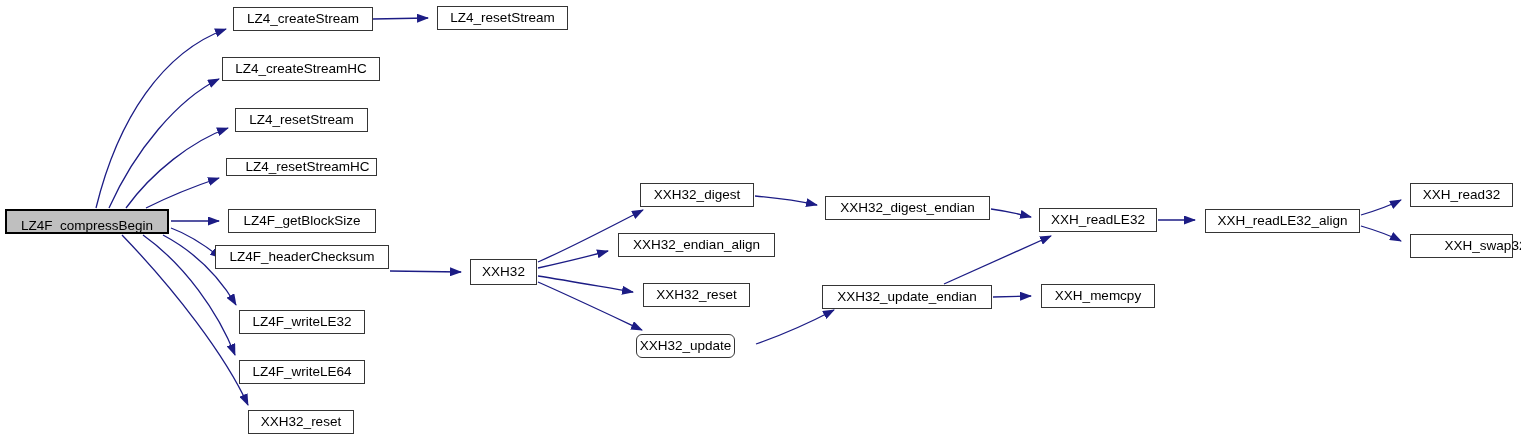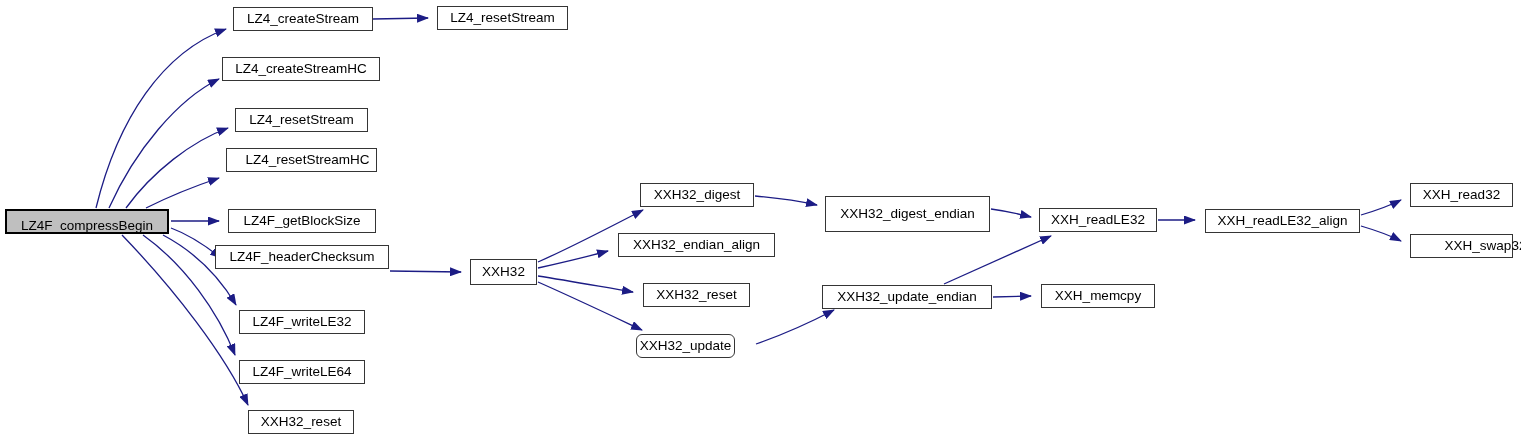--- a/index.html
+++ b/index.html
@@ -87,21 +87,21 @@
     </div>
     <div class="node" style="left: 437px; top: 6px; width: 131px; height: 24px;">
       <span>LZ4_resetStream</span>
     </div>
     <div class="node" style="left: 222px; top: 57px; width: 158px; height: 24px; justify-content: center;">
       <span>LZ4_createStreamHC</span>
     </div>
     <div class="node" style="left: 235px; top: 108px; width: 133px; height: 24px;">
       <span>LZ4_resetStream</span>
     </div>
-    <div class="node" style="left: 226px; top: 148px; width: 151px; height: 24px; padding-left: 12px;">
+    <div class="node" style="left: 226px; top: 158px; width: 151px; height: 18px; padding-left: 12px;">
       <span>LZ4_resetStreamHC</span>
     </div>
     <div class="node" style="left: 228px; top: 209px; width: 148px; height: 24px;">
       <span>LZ4F_getBlockSize</span>
     </div>
     <div class="node" style="left: 215px; top: 245px; width: 174px; height: 24px;">
       <span>LZ4F_headerChecksum</span>
     </div>
     <div class="node" style="left: 239px; top: 310px; width: 126px; height: 24px;">
       <span>LZ4F_writeLE32</span>
@@ -120,21 +120,21 @@
     </div>
     <div class="node" style="left: 618px; top: 233px; width: 157px; height: 24px;">
       <span>XXH32_endian_align</span>
     </div>
     <div class="node" style="left: 643px; top: 283px; width: 107px; height: 24px;">
       <span>XXH32_reset</span>
     </div>
     <div class="node" style="left: 636px; top: 334px; width: 99px; height: 24px; border-radius: 6px;">
       <span>XXH32_update</span>
     </div>
-    <div class="node" style="left: 825px; top: 196px; width: 165px; height: 36px;">
+    <div class="node" style="left: 825px; top: 196px; width: 165px; height: 24px;">
       <span>XXH32_digest_endian</span>
     </div>
     <div class="node" style="left: 822px; top: 285px; width: 170px; height: 24px;">
       <span>XXH32_update_endian</span>
     </div>
     <div class="node" style="left: 1039px; top: 208px; width: 118px; height: 24px;">
       <span>XXH_readLE32</span>
     </div>
     <div class="node" style="left: 1041px; top: 284px; width: 114px; height: 24px;">
       <span>XXH_memcpy</span>

